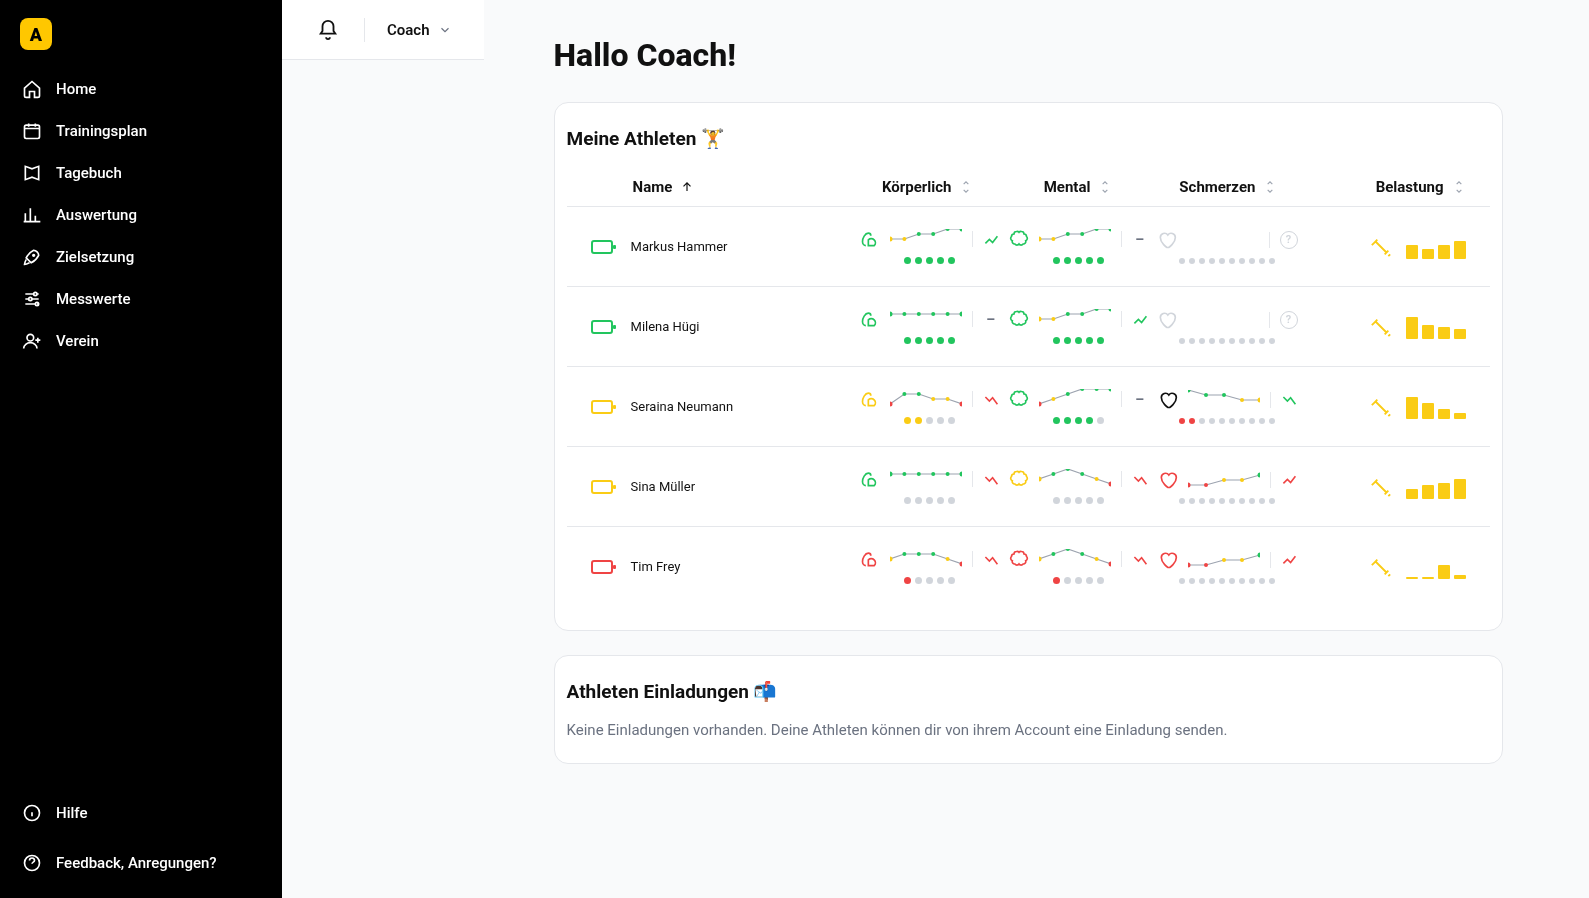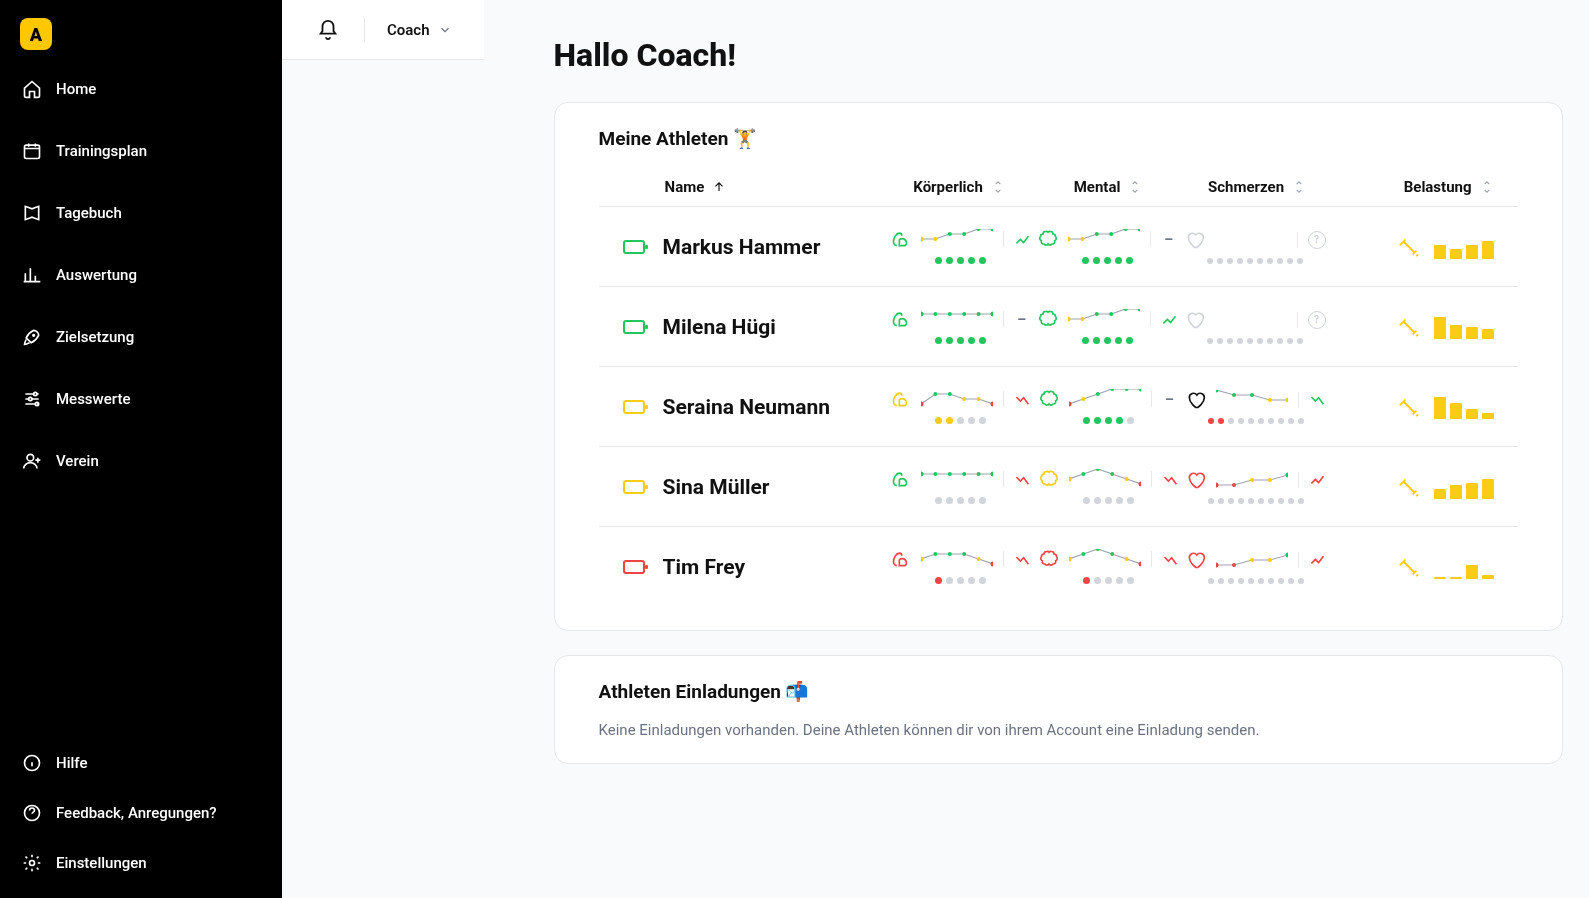--- a/index.html
+++ b/index.html
@@ -15,56 +15,56 @@
     --red: #ef4444;
     --gray-dot: #d1d5db;
   }
   * { box-sizing: border-box; }
   html, body { margin:0; padding:0; height:100%; font-family: -apple-system, BlinkMacSystemFont, "Segoe UI", Roboto, Helvetica, Arial, sans-serif; color: var(--text); }
   body { display:flex; background: var(--bg-page); min-width: 1589px; min-height: 898px; }
 
   
   .sidebar { width: 282px; background: var(--bg-black); color:#fff; display:flex; flex-direction:column; padding: 14px 0; flex-shrink:0; }
   .logo { width: 32px; height: 32px; background: var(--yellow-badge); border-radius: 8px; margin: 4px 0 18px 20px; display:flex; align-items:center; justify-content:center; font-weight:900; color:#000; font-size:18px; }
-  .nav { display:flex; flex-direction:column; gap:20px; padding: 0 8px; }
+  .nav { display:flex; flex-direction:column; gap:0; padding: 0 8px; }
   .nav-item { display:flex; align-items:center; gap:14px; padding: 11px 14px; border-radius:8px; cursor:pointer; font-size:15px; font-weight:500; }
   .nav-icon { width:20px; height:20px; display:flex; align-items:center; justify-content:center; flex-shrink:0; }
   .nav-icon svg { stroke:#fff; stroke-width:2; fill:none; }
   .sidebar-bottom { margin-top:auto; display:flex; flex-direction:column; gap:8px; padding: 0 8px; }
 
   
   .main { flex:1; display:flex; flex-direction:row; background: var(--bg-page); }
   .topbar { height:60px; background:#fff; border-bottom:1px solid var(--border); display:flex; align-items:center; justify-content:flex-end; padding: 0 28px; gap:18px; }
   .icon-btn { width:36px; height:36px; display:flex; align-items:center; justify-content:center; cursor:pointer; border-radius:8px; }
   .divider-v { width:1px; height:24px; background:var(--border); }
   .user-menu { display:flex; align-items:center; gap:8px; cursor:pointer; font-weight:600; font-size:15px; padding:6px 4px; }
 
   .content { padding: 36px 70px; }
   .page-title { font-size:32px; font-weight:800; margin: 0 0 28px 0; }
 
-  .card { background:#fff; border:1px solid var(--border); border-radius:14px; padding: 24px 44px; margin-bottom: 24px; }
+  .card { background:#fff; border:1px solid var(--border); border-radius:14px; padding: 24px 12px; margin-bottom: 24px; }
   .card-title { font-size:19px; font-weight:700; margin-bottom: 18px; }
   .card-sub { color: var(--text-muted); font-size:15px; }
 
   
   .athlete-table { width:100%; }
   .thead { display:grid; grid-template-columns: 260px 1fr 1fr 1fr 160px; gap:4px; padding: 10px 24px; }
   .th { display:flex; align-items:center; gap:8px; font-weight:700; font-size:15px; justify-content:center; cursor:pointer; }
   .th:first-child { justify-content:flex-start; padding-left: 42px; }
   .th:last-child { justify-content:flex-end; }
   .sort-icon { width:14px; height:14px; }
   .tbody {}
   .row { display:grid; grid-template-columns: 260px 1fr 1fr 1fr 160px; gap:8px; padding: 22px 24px; border-top:1px solid var(--border); align-items:center; cursor:pointer; }
   .name-cell { display:flex; align-items:center; gap:18px; }
   .battery { width:22px; height:14px; border:2px solid; border-radius:3px; position:relative; }
   .battery::after { content:''; position:absolute; right:-5px; top:3px; width:3px; height:4px; background:currentColor; border-radius:1px; }
   .battery.green { color: var(--green); }
   .battery.yellow { color: var(--yellow); }
   .battery.red { color: var(--red); }
-  .athlete-name { font-weight:700; font-size:21px; }
+  .athlete-name { font-weight:400; font-size:13px; }
 
   .metric-cell { display:flex; flex-direction:column; align-items:center; gap:8px; }
   .metric-top { display:flex; align-items:center; gap:10px; }
   .metric-icon { width:20px; height:20px; display:flex; align-items:center; justify-content:center; }
   .metric-icon svg { stroke-width:2; fill:none; }
   .spark { width:72px; height:20px; position:relative; }
   .spark svg { width:100%; height:100%; }
   .trend { width:16px; height:16px; display:flex; align-items:center; justify-content:center; }
   .trend.green svg { stroke: var(--green); }
   .trend.red svg { stroke: var(--red); }
@@ -173,29 +173,20 @@
         <span>Hilfe</span>
       </div>
       <div class="nav-item">
         <span class="nav-icon">
           <svg viewBox="0 0 24 24">
             <circle cx="12" cy="12" r="9"></circle>
             <path d="M9 9a3 3 0 116 0c0 2-3 2-3 4M12 17h.01"></path>
           </svg>
         </span>
         <span>Feedback, Anregungen?</span>
-      </div>
-      <div class="nav-item">
-        <span class="nav-icon">
-          <svg viewBox="0 0 24 24">
-            <circle cx="12" cy="12" r="3"></circle>
-            <path d="M12 2v3M12 19v3M4.2 4.2l2.1 2.1M17.7 17.7l2.1 2.1M2 12h3M19 12h3M4.2 19.8l2.1-2.1M17.7 6.3l2.1-2.1"></path>
-          </svg>
-        </span>
-        <span>Einstellungen</span>
       </div>
     </div>
 </aside>
 
 <main class="main">
 
   <div class="topbar">
     <div class="icon-btn">
       <svg width="22" height="22" viewBox="0 0 24 24" fill="none" stroke="#111" stroke-width="2">
           <path d="M6 8a6 6 0 0112 0v5l2 3H4l2-3V8z"></path>

